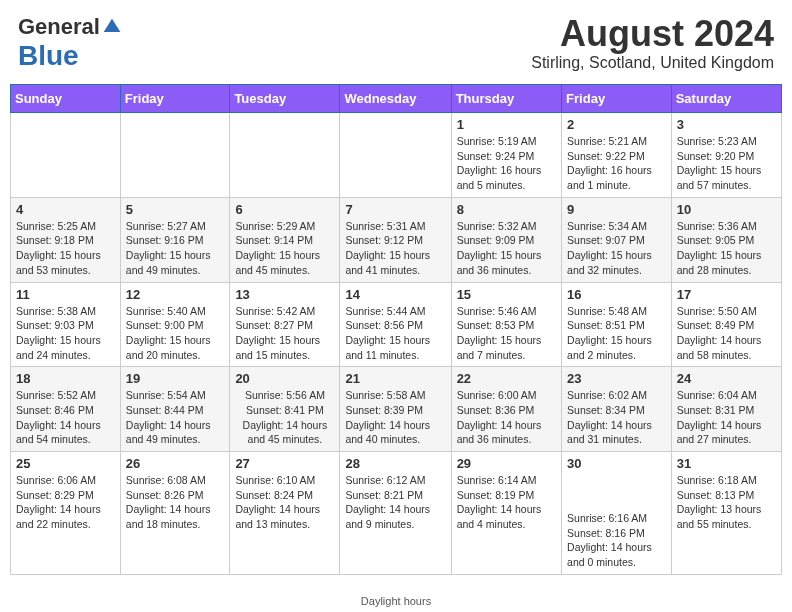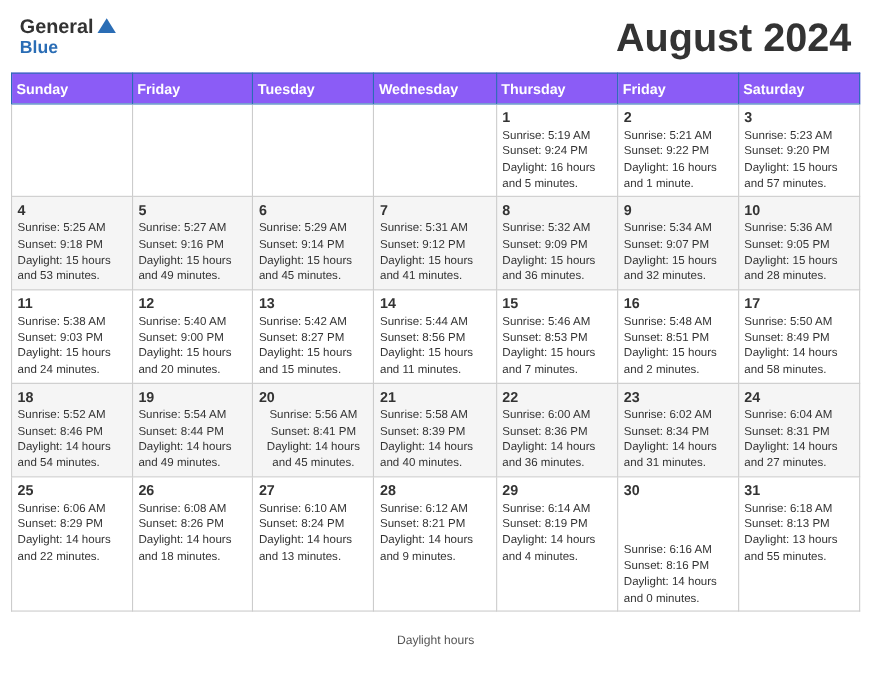--- a/index.html
+++ b/index.html
@@ -18,21 +18,21 @@
       padding: 4px 8px;
     }
     .logo-area {
       display: flex;
       flex-direction: column;
       align-items: flex-start;
     }
     .logo-text {
       display: flex;
       align-items: center;
-      font-size: 18px;
+      font-size: 22px;
       font-weight: bold;
     }
     .logo-general { color: #333; }
     .logo-blue { color: #2a6db5; }
     .logo-icon {
       width: 20px;
       height: 20px;
       margin-left: 2px;
     }
     .title-area {
@@ -100,24 +100,25 @@
 <body>
 
 <div class="header-area">
   <div class="logo-area">
     <div class="logo-text">
       <span class="logo-general">General</span>
       <svg class="logo-icon" viewBox="0 0 24 24">
         <polygon points="12,2 22,18 2,18" fill="#2a6db5"></polygon>
       </svg>
     </div>
-    <span class="logo-blue" style="font-size:16px;font-weight:bold;">Blue</span>
+    <span class="logo-blue" style="font-size:28px;font-weight:bold;">Blue</span>
   </div>
   <div class="title-area">
     <div class="month-title">August 2024</div>
+    <div class="location-title">Stirling, Scotland, United Kingdom</div>
   </div>
 </div>
 
 <table class="calendar-table">
   <thead>
     <tr>
     <th>Sunday</th>
         <th>Friday</th>
         <th>Tuesday</th>
         <th>Wednesday</th>

